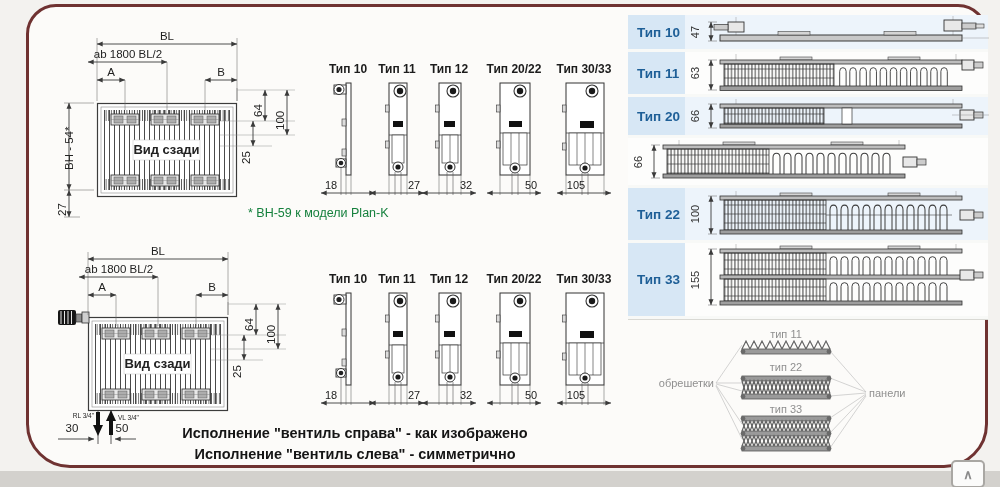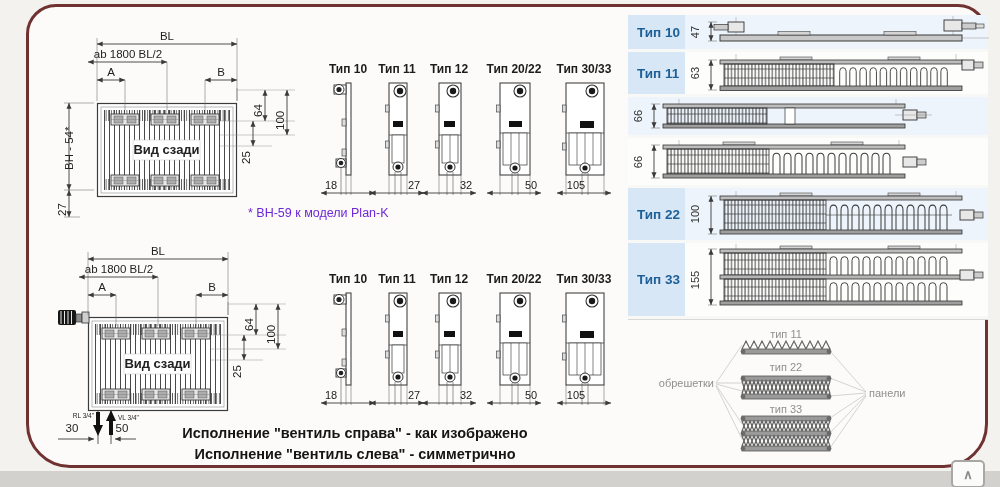--- a/index.html
+++ b/index.html
@@ -4,21 +4,21 @@
 <style>
   html,body{margin:0;padding:0;}
   body{font-family:"Liberation Sans",sans-serif;}
   .canvas{position:relative;width:1000px;height:487px;background:#f3f2ef;overflow:hidden;}
   .frame{position:absolute;left:26px;top:4px;width:956px;height:458px;
          border:3px solid #6f3231;border-radius:30px 30px 44px 44px;background:#fcfbf9;}
   .bottom-strip{position:absolute;left:0;top:471px;width:1000px;height:16px;background:#d3d1cd;}
   .abs{position:absolute;}
   svg text{font-family:"Liberation Sans",sans-serif;fill:#222;}
   .dimtxt{font-size:11.5px;}
-  .note{position:absolute;left:248px;top:206px;font-size:12.5px;color:#6d28d9;}
+  .note{position:absolute;left:248px;top:206px;font-size:12.5px;color:#15803d;}
   
   .pslot{position:absolute;width:62px;text-align:center;}
   .plabel{font-size:12px;font-weight:600;color:#1c1c1c;height:17px;line-height:15px;white-space:nowrap;}
   .pnum{font-size:11px;fill:#222;}
   
   .caption{position:absolute;left:140px;top:423px;width:430px;text-align:center;
            font-size:14.5px;font-weight:600;color:#151515;line-height:21px;}
   
   .type-table{position:absolute;left:628px;top:15px;width:360px;border-bottom:1px solid #d9d9d4;}
   .trow{display:flex;align-items:stretch;border-bottom:3px solid #f8f9f7;background:#fdfdfc;}
@@ -424,20 +424,21 @@
               <use href="#comb"></use>
             </g>
         <rect x="14" y="34" width="242" height="4.5" fill="#9e9e9e" stroke="#333" stroke-width="0.8"></rect>
         <rect x="256" y="8" width="12" height="10" fill="#e8e8e8" stroke="#333" stroke-width="0.9"></rect>
         <rect x="268" y="10" width="9" height="6" fill="#ccc" stroke="#333" stroke-width="0.7"></rect>
       </svg>
         </div>
     </div>
 
     <div class="trow alt" style="height:38px">
+      <div class="tlabel">Тип 20</div>
       <div class="tdim">
           <span>66</span>
         </div>
       <div class="tdraw">
           <svg width="284" height="38" viewBox="0 0 284 38">
         <line class="eline" x1="2" y1="7" x2="11" y2="7"></line>
             <line class="eline" x1="2" y1="31" x2="11" y2="31"></line>
         <line class="dline" x1="5" y1="7" x2="5" y2="31" marker-start="url(#ar)" marker-end="url(#ar)"></line>
         <line class="lline" x1="30" y1="2" x2="30" y2="11"></line>
             <line class="lline" x1="247" y1="2" x2="247" y2="11"></line>

